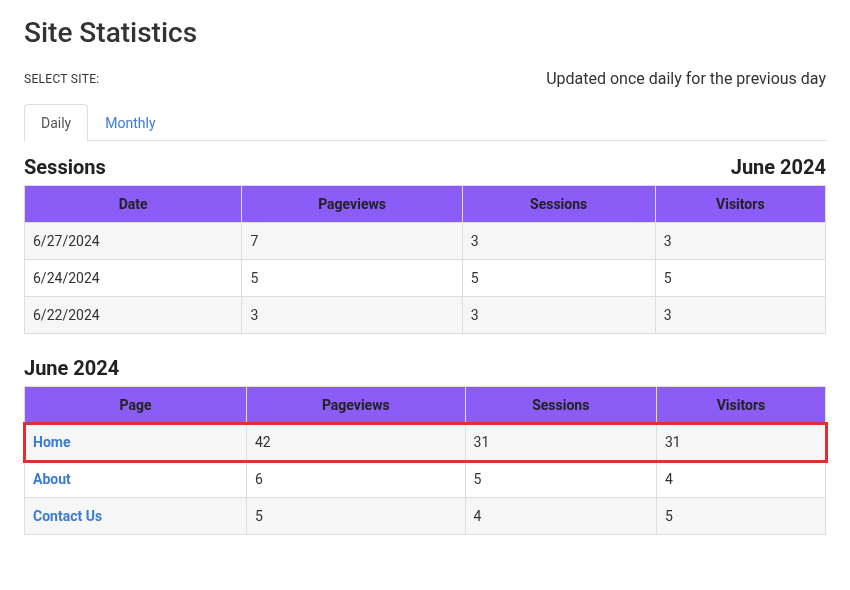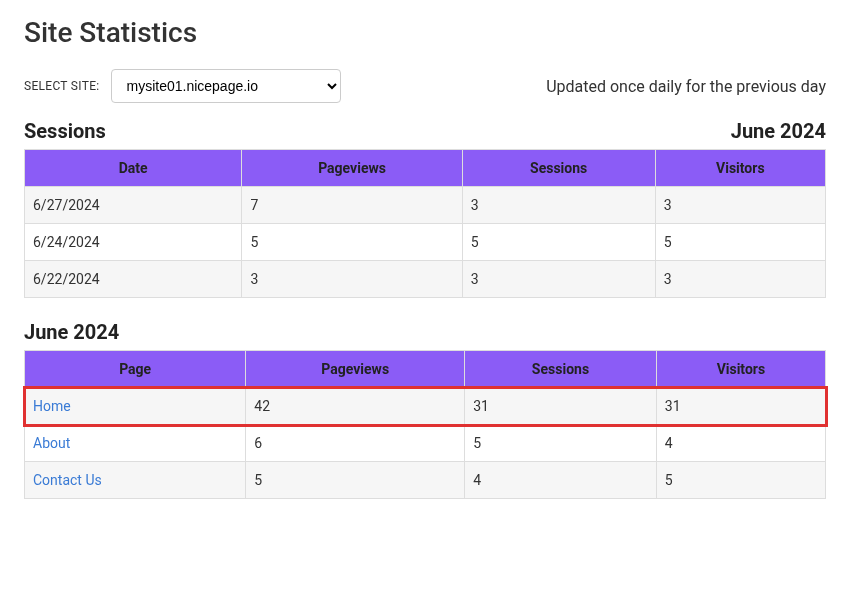--- a/index.html
+++ b/index.html
@@ -22,21 +22,21 @@
   }
   .top-row {
     display: flex;
     align-items: center;
     justify-content: space-between;
     margin-bottom: 16px;
   }
   .select-wrap {
     display: flex;
     align-items: center;
-    gap: 12px;
+    gap: 24px;
   }
   .select-label {
     font-size: 12px;
     letter-spacing: 0.3px;
     color: #333;
   }
   select.site-select {
     font-size: 14px;
     padding: 7px 10px;
     border: 1px solid #ccc;
@@ -105,42 +105,44 @@
   }
   table.data-table tbody tr:nth-child(odd) td {
     background: #f6f6f6;
   }
   table.data-table tbody tr:nth-child(even) td {
     background: #fff;
   }
   a.page-link {
     color: #3a7bd5;
     text-decoration: none;
+    font-weight: bold;
   }
   tr.highlight-row {
     outline: 3px solid #e03131;
     outline-offset: -1px;
   }
 </style>
 </head>
 <body>
 
 <div class="page">
   <h1 class="page-title">Site Statistics</h1>
 
   <div class="top-row">
     <div class="select-wrap">
       <span class="select-label">SELECT SITE:</span>
-      <select class="site-select">
-        <option>mysite01.nicepage.io</option>
-      </select>
     </div>
     <div class="update-note">Updated once daily for the previous day</div>
   </div>
 
+  <div class="tabs">
+    <div class="tab active">Daily</div>
+    <div class="tab">Monthly</div>
+  </div>
 
   <div class="section-header">
     <div class="section-title">Sessions</div>
     <div class="section-date">June 2024</div>
   </div>
 
   <table class="data-table">
     <thead>
       <tr>
         <th>Date</th>

